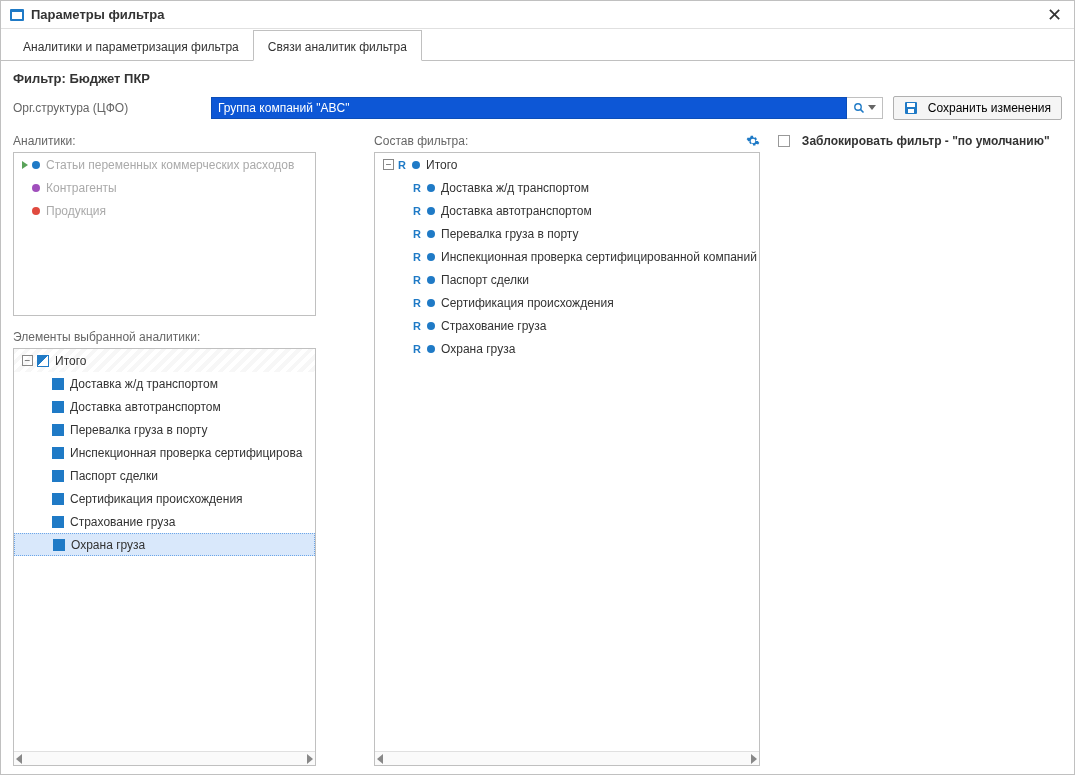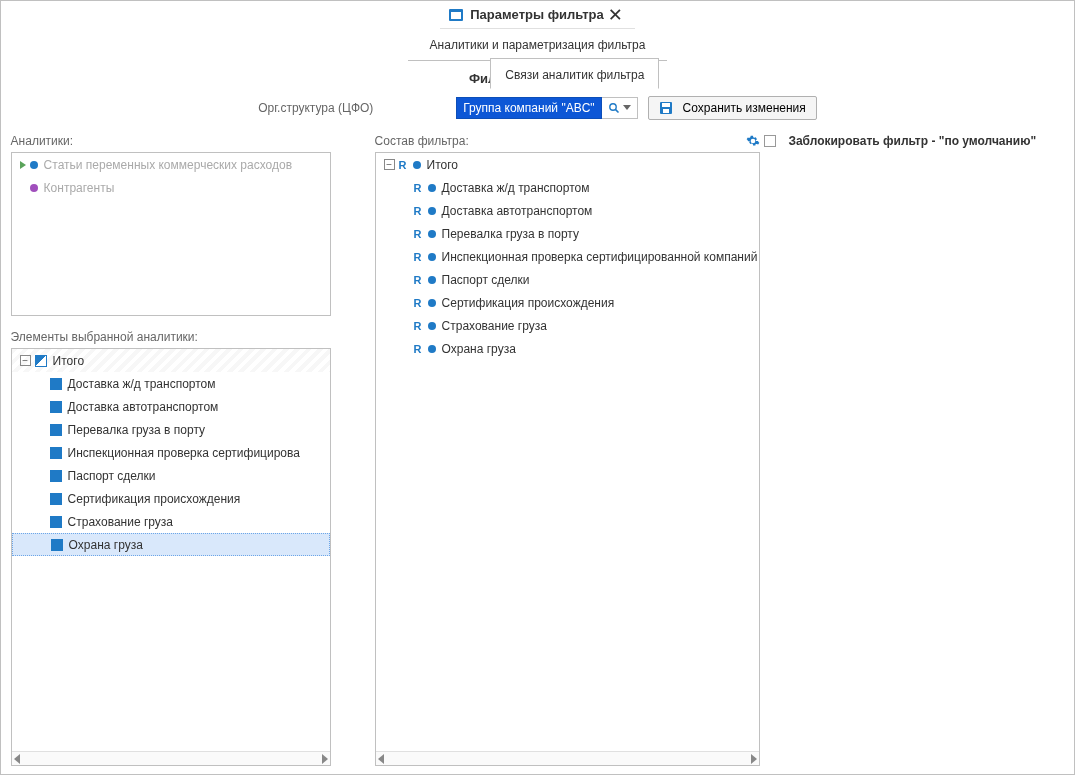--- a/index.html
+++ b/index.html
@@ -1,32 +1,32 @@
 <!DOCTYPE html>
 <html><head>
 <meta charset="utf-8">
 <style>
   * { box-sizing: border-box; margin: 0; padding: 0; font-family: -apple-system, BlinkMacSystemFont, "Segoe UI", Arial, sans-serif; font-size: 12px; }
   body { background: #fff; color: #333; }
-  .window { width: 1075px; height: 775px; border: 1px solid #c0c0c0; display: flex; flex-direction: column; background: #fff; align-items: center; }
+  .window { width: 1075px; height: 775px; border: 1px solid #c0c0c0; display: flex; flex-direction: column; background: #fff; }
   .titlebar { height: 28px; display: flex; align-items: center; padding: 0 8px; border-bottom: 1px solid #e0e0e0; }
   .titlebar .icon-wrap { width: 16px; height: 16px; margin-right: 6px; display: flex; align-items: center; }
   .titlebar .title { flex: 1; font-weight: 600; font-size: 13px; }
   .titlebar .close { font-size: 18px; font-weight: 300; cursor: pointer; padding: 0 4px; }
-  .tabs { height: 32px; display: flex; align-items: flex-end; padding: 0 8px; border-bottom: 1px solid #c0c0c0; flex-direction: column; }
+  .tabs { height: 32px; display: flex; align-items: flex-end; padding: 0 8px; border-bottom: 1px solid #c0c0c0; }
   .tab { padding: 8px 14px 6px 14px; font-size: 13px; cursor: pointer; position: relative; }
   .tab.active { border: 1px solid #c0c0c0; border-bottom: 1px solid #fff; background: #fff; margin-bottom: -1px; }
   .subheader { padding: 10px 12px 6px 12px; font-size: 13px; font-weight: 600; }
   .toolbar-row { display: flex; align-items: center; padding: 4px 12px 8px 12px; gap: 10px; }
   .field-label { color: #666; margin-right: 8px; min-width: 180px; }
   .combo { flex: 1; display: flex; align-items: stretch; height: 22px; }
   .combo-field { flex: 1; background: #0d57d6; color: #fff; border: 1px solid #0c4eb8; padding: 2px 6px; display: flex; align-items: center; font-size: 12px; }
   .combo-trig { width: 36px; border: 1px solid #c0c0c0; border-left: none; display: flex; align-items: center; justify-content: center; gap: 3px; cursor: pointer; background: #fff; }
   .btn { height: 24px; border: 1px solid #b0b0b0; background: #f5f5f5; padding: 0 10px; display: flex; align-items: center; gap: 10px; cursor: pointer; border-radius: 2px; }
-  .main { flex: 1; display: flex; padding: 0 12px 8px 12px; gap: 4px; overflow: hidden; }
+  .main { flex: 1; display: flex; padding: 0 12px 8px 12px; gap: 18px; overflow: hidden; }
   .col { display: flex; flex-direction: column; }
   .col.left { width: 320px; }
   .col.mid { flex: 1; margin-left: 40px; }
   .col.right { width: 300px; }
   .panel-title { color: #666; padding: 6px 0 4px 0; font-size: 12px; display: flex; align-items: center; justify-content: space-between; }
   .panel { border: 1px solid #c0c0c0; background: #fff; overflow: hidden; display: flex; flex-direction: column; }
   .panel.small { height: 164px; }
   .panel.flex { flex: 1; }
   .tree { flex: 1; overflow: auto; }
   .tree-row { display: flex; align-items: center; height: 23px; padding: 0 2px; white-space: nowrap; }
@@ -120,20 +120,26 @@
               <span class="tri"></span>
               <span class="dot blue"></span>
               <span class="label dim">Статьи переменных коммерческих расходов</span>
             </div>
             <div class="tree-row">
               <span class="pad" style="width:6px"></span>
               <span class="pad" style="width:10px"></span>
               <span class="dot purple"></span>
               <span class="label dim">Контрагенты</span>
             </div>
+            <div class="tree-row">
+              <span class="pad" style="width:6px"></span>
+              <span class="pad" style="width:10px"></span>
+              <span class="dot red"></span>
+              <span class="label dim">Продукция</span>
+            </div>
           </div>
       </div>
 
       <div class="spacer"></div>
 
       <div class="panel-title">Элементы выбранной аналитики:</div>
       <div class="panel flex">
         <div class="tree" id="elements-tree">
             <div class="tree-row hatched">
               <span class="pad" style="width:6px"></span>

